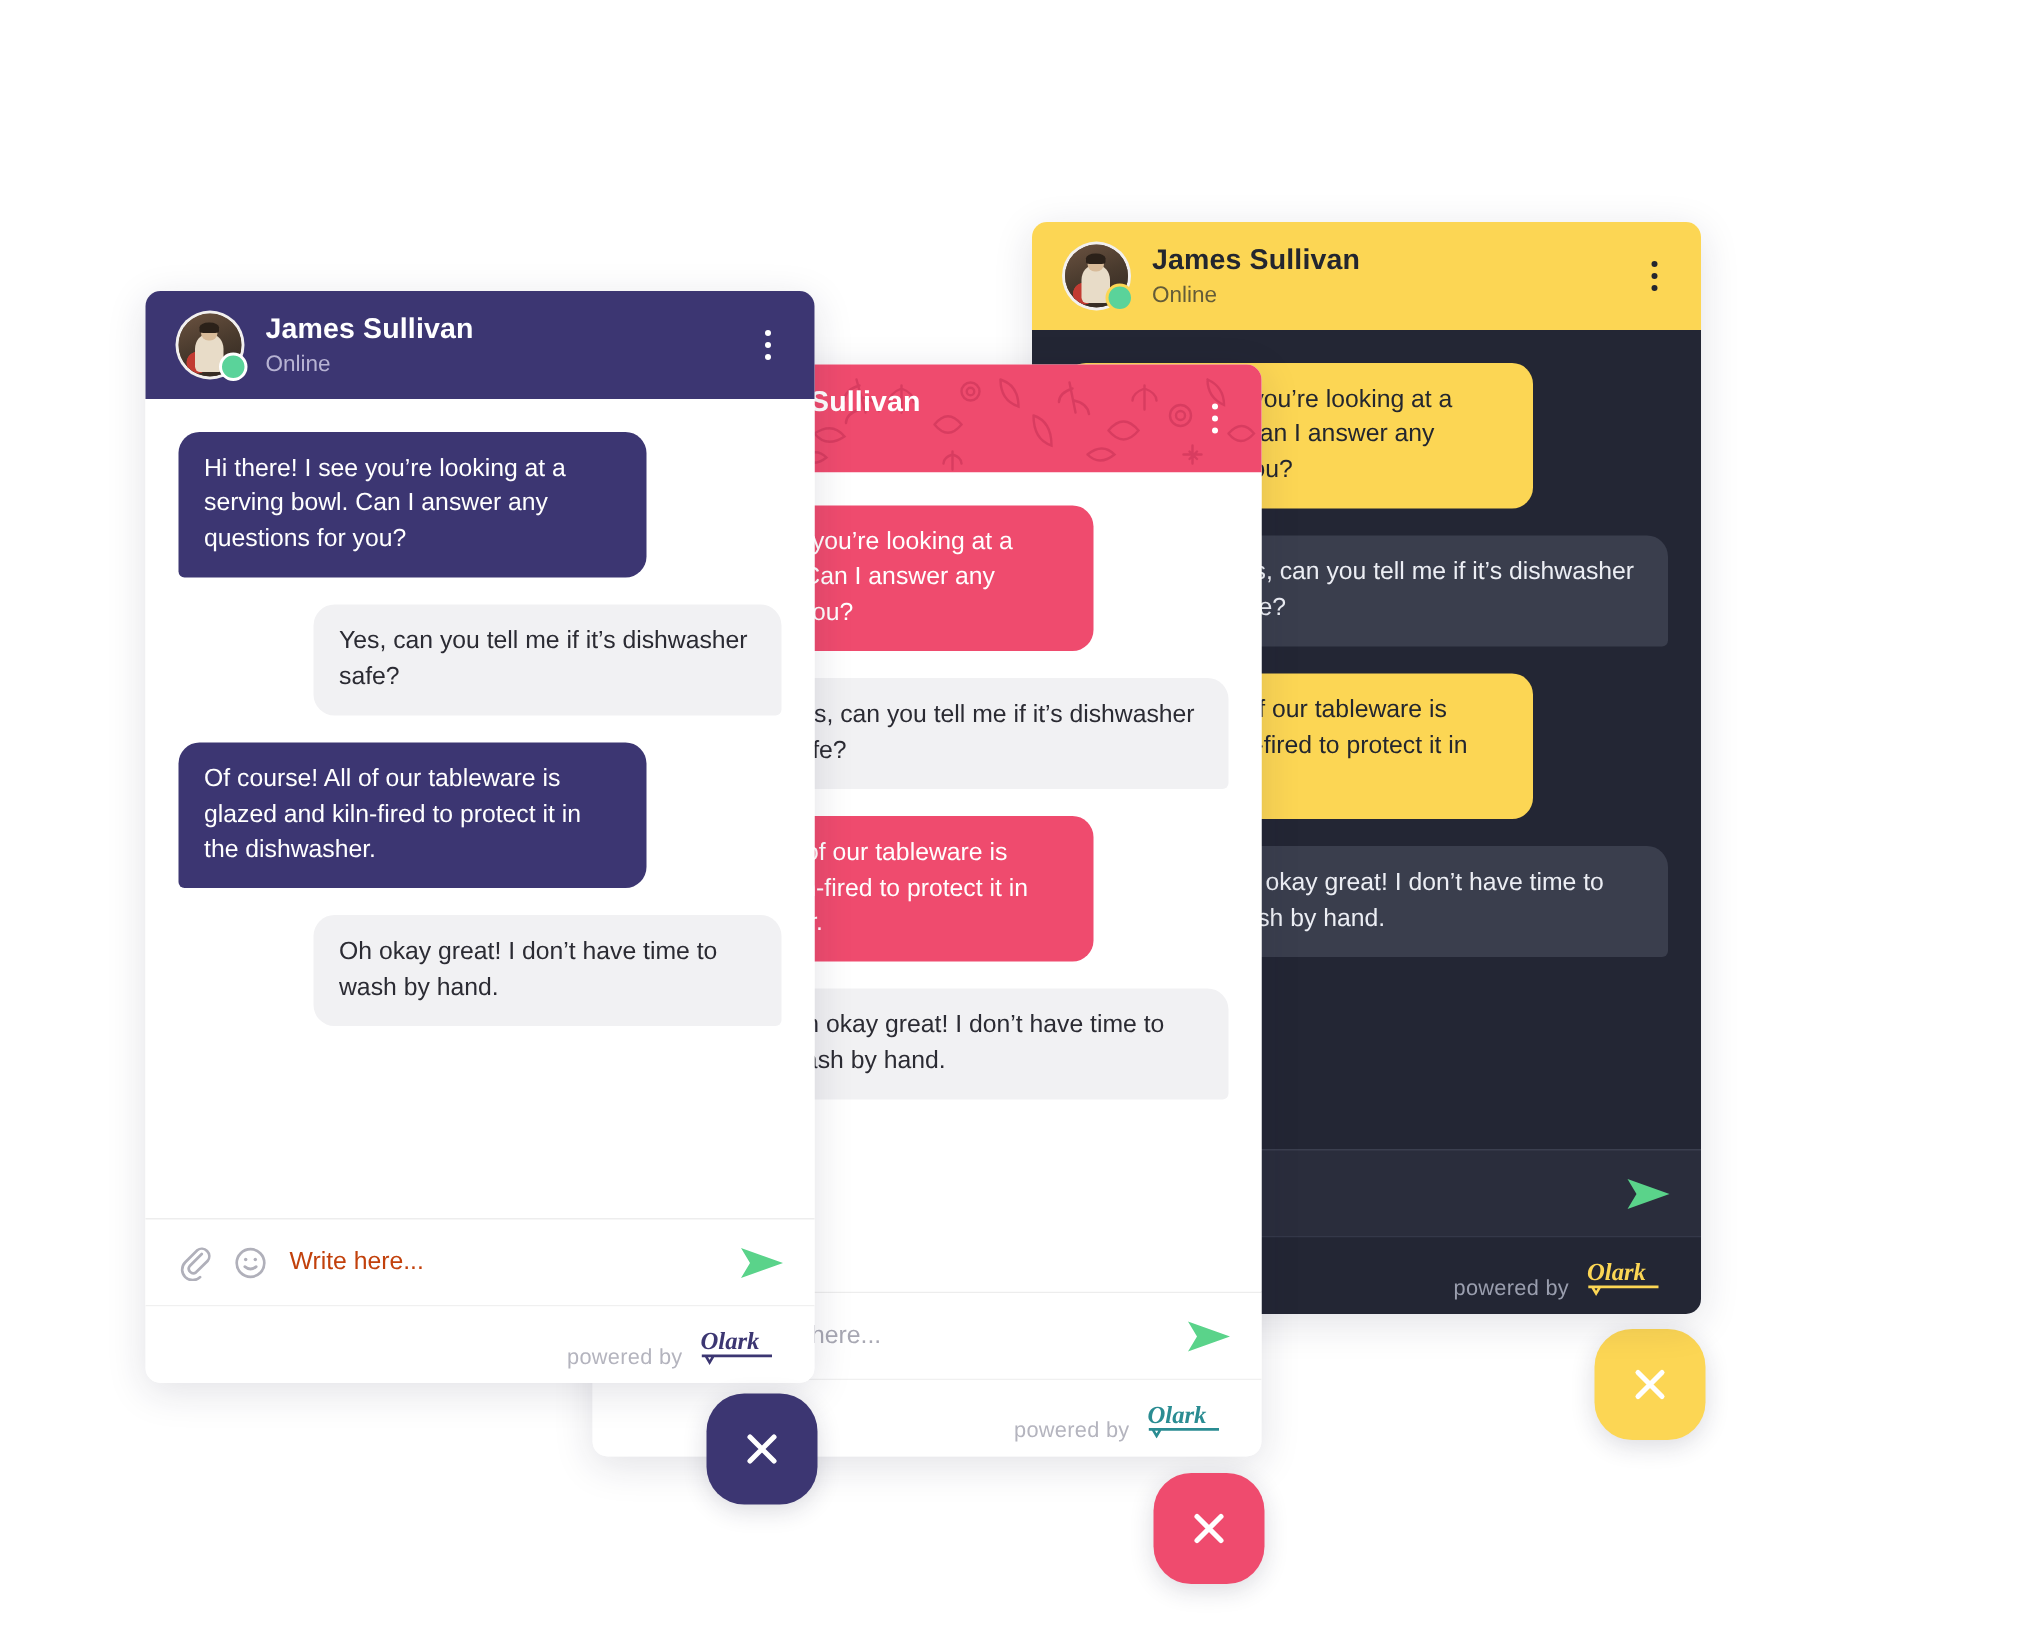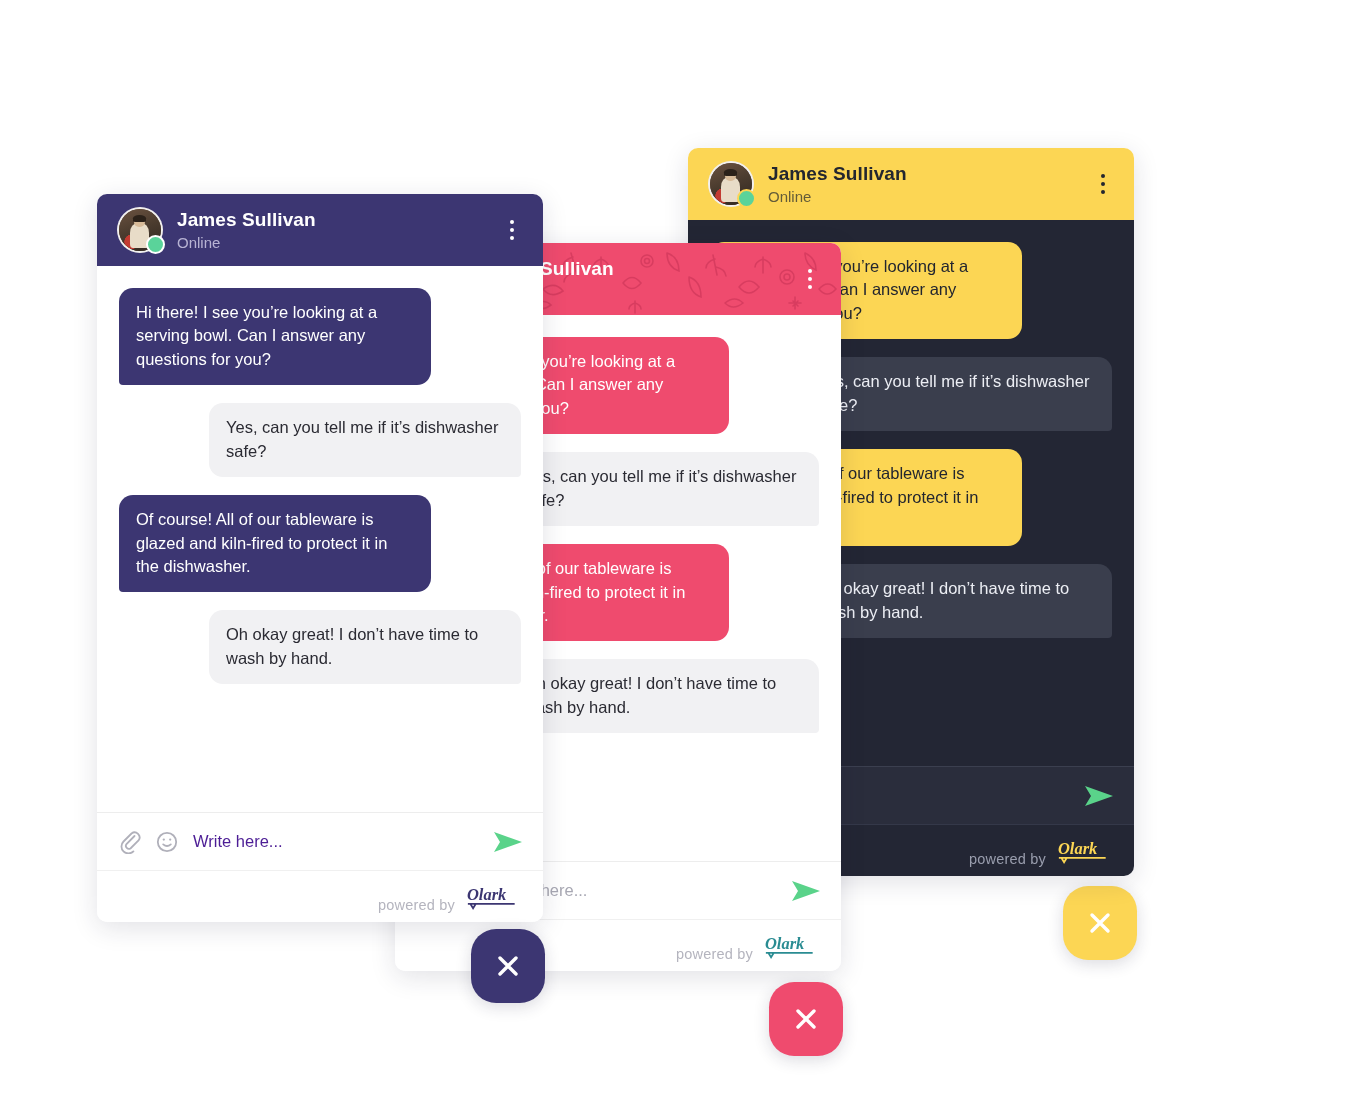--- a/index.html
+++ b/index.html
@@ -170,21 +170,21 @@
 
   
   #w-purple { left: 97px; top: 194px; width: 446px; }
   #w-purple .wheader { background: #3c3672; color: #fff; }
   #w-purple .wh-status { color: #cdc9e4; }
   #w-purple .kebab i { background: #ffffff; }
   #w-purple .wbody { background: #fff; height: 546px; }
   #w-purple .bubble.agent { background: #3c3672; color: #fff; }
   #w-purple .bubble.user  { background: #f1f1f3; color: #2b2b33; }
   #w-purple .winput { background: #fff; }
-  #w-purple .winput .ph { color: #4c1d95; }
+  #w-purple .winput .ph { color: #c2410c; }
   #w-purple .wfooter { background: #fff; }
   #w-purple .pw { color: #b4b4be; }
 
   
   #w-pink { left: 395px; top: 243px; width: 446px; }
   #w-pink .wheader { background: #ef4b6e; color: #fff; }
   #w-pink .wh-status { color: #ffd9e1; }
   #w-pink .kebab i { background: #ffffff; }
   #w-pink .wbody { background: #fff; height: 546px; }
   #w-pink .bubble.agent { background: #ef4b6e; color: #fff; }

